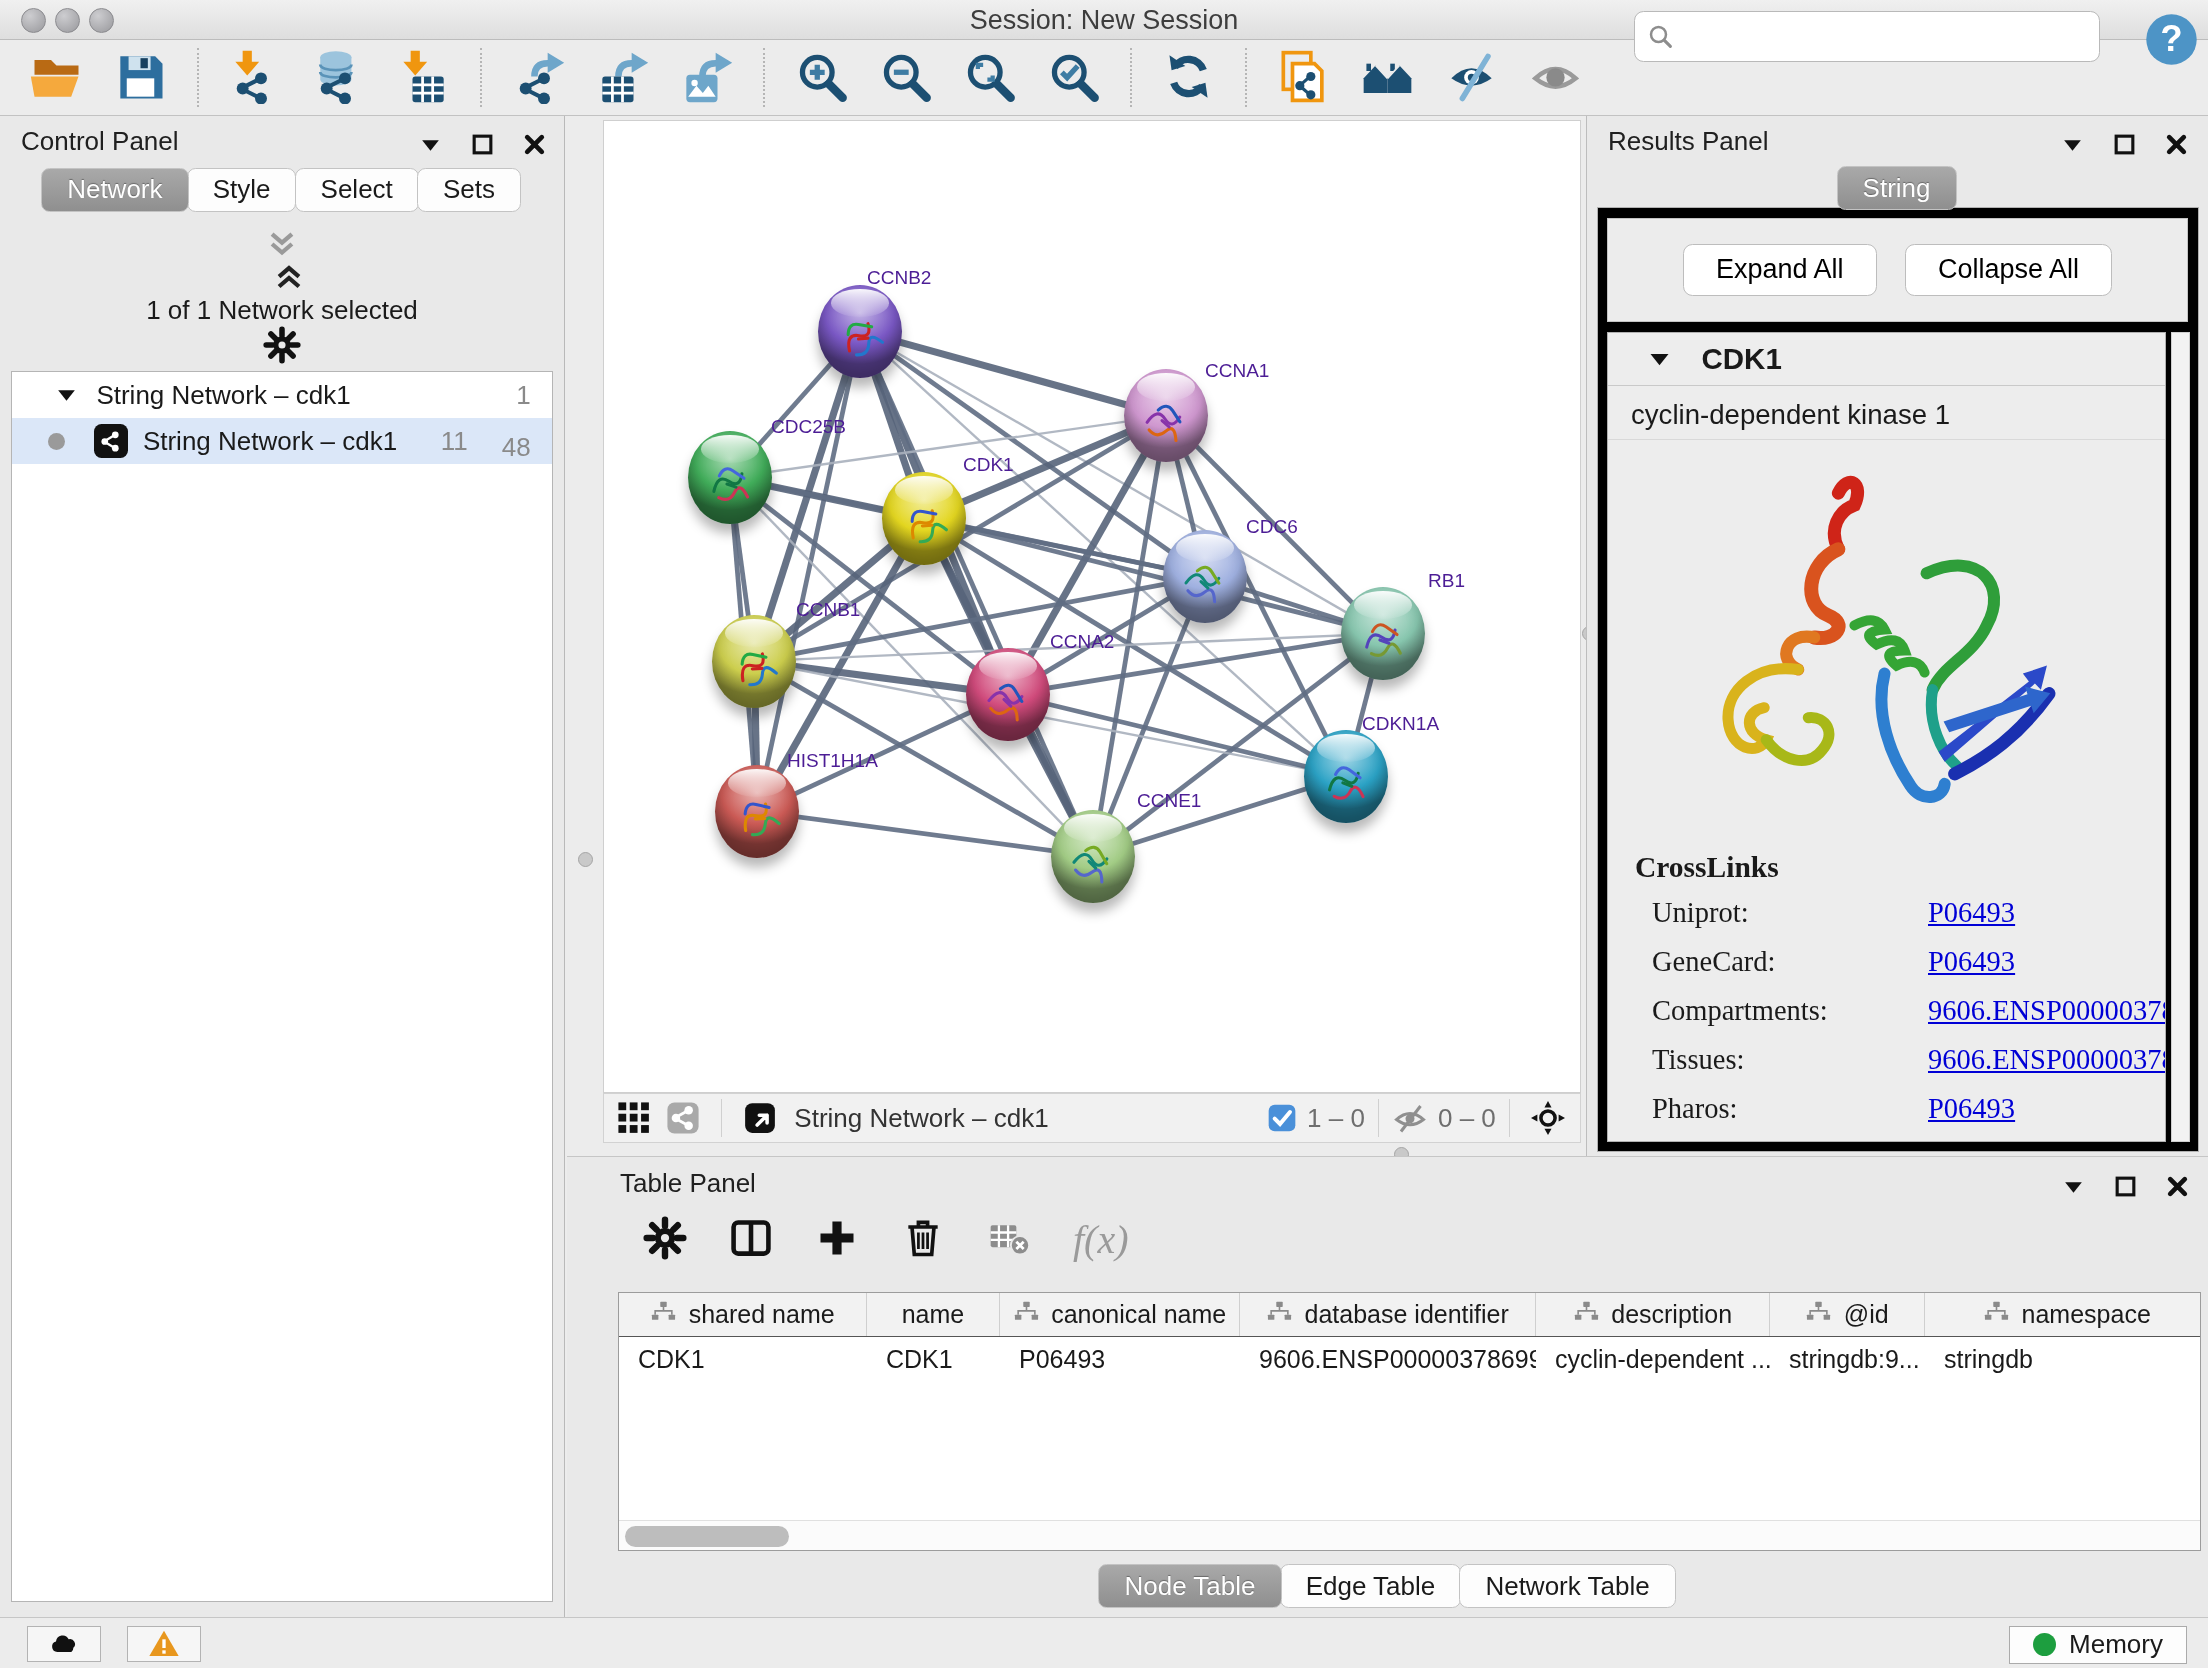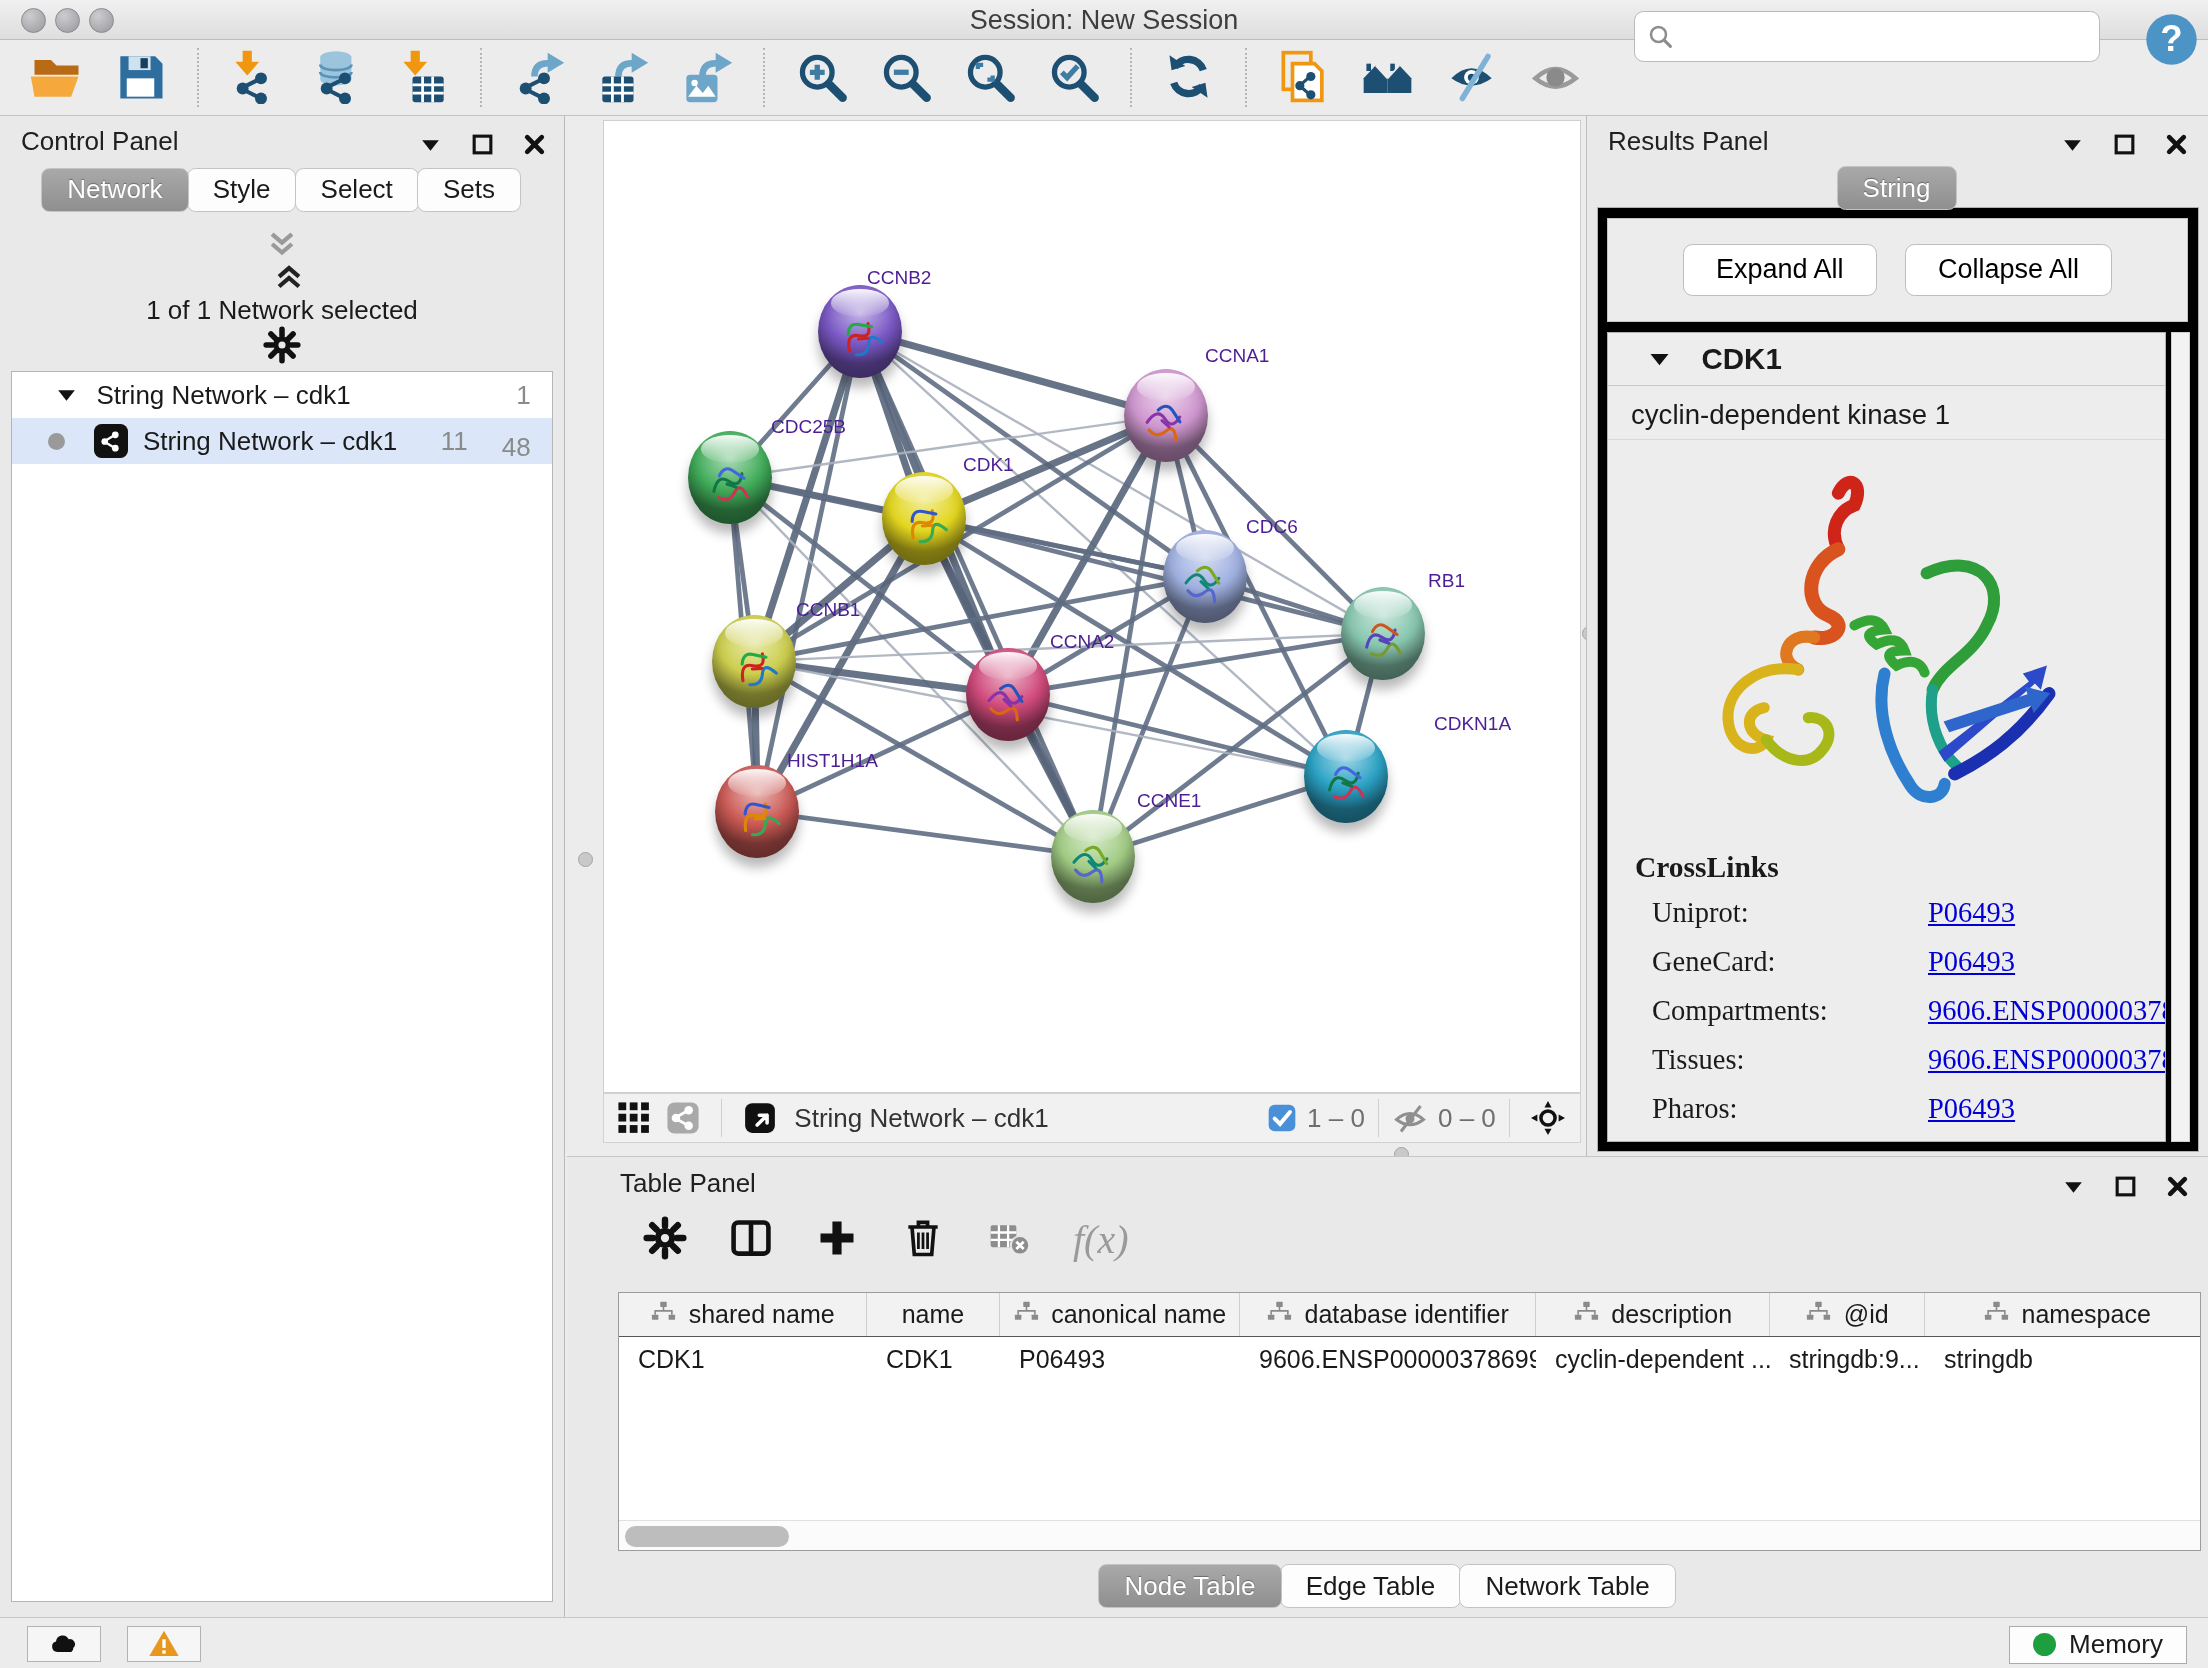--- a/index.html
+++ b/index.html
@@ -456,21 +456,21 @@
         <div class="gloss"></div>
    <svg class="squig" width="49" height="57" viewBox="0 0 40 48" style="transform:translate(-50%,-50%) rotate(12deg)">
      <g fill="none" stroke-width="2.6" stroke-linecap="round">
        <path d="M5 30 q6 -14 14 -6 t12 -4" stroke="#8833aa"></path>
        <path d="M8 36 q8 6 14 -2 t10 6" stroke="#dd6611"></path>
        <path d="M12 18 q6 -8 12 -2 t8 8" stroke="#2255bb"></path>
        <path d="M17 26 l7 4" stroke="#8833aa"></path>
      </g>
         </svg>
       </div>
-      <div class="net-label" style="left: 601px; top: 224px;">CCNA1</div>
+      <div class="net-label" style="left: 601px; top: 239px;">CCNA1</div>
       <div class="net-node" style="left: 84px; top: 310px; width: 84px; height: 93px; background: radial-gradient(70% 55% at 50% 30%, rgb(170, 218, 181) 0%, rgb(65, 173, 90) 60%, rgb(40, 107, 56) 100%); box-shadow: rgba(0, 0, 0, 0.28) 0px 9.5px 11.4px, rgba(0, 0, 0, 0.22) 0px -9.5px 17px inset;">
         <div class="gloss"></div>
    <svg class="squig" width="49" height="57" viewBox="0 0 40 48" style="transform:translate(-50%,-50%) rotate(-11deg)">
      <g fill="none" stroke-width="2.6" stroke-linecap="round">
        <path d="M5 30 q6 -14 14 -6 t12 -4" stroke="#117744"></path>
        <path d="M8 36 q8 6 14 -2 t10 6" stroke="#cc3355"></path>
        <path d="M12 18 q6 -8 12 -2 t8 8" stroke="#4466dd"></path>
        <path d="M17 26 l7 4" stroke="#117744"></path>
      </g>
         </svg>
@@ -540,21 +540,21 @@
         <div class="gloss"></div>
    <svg class="squig" width="49" height="57" viewBox="0 0 40 48" style="transform:translate(-50%,-50%) rotate(-9deg)">
      <g fill="none" stroke-width="2.6" stroke-linecap="round">
        <path d="M5 30 q6 -14 14 -6 t12 -4" stroke="#117744"></path>
        <path d="M8 36 q8 6 14 -2 t10 6" stroke="#cc3355"></path>
        <path d="M12 18 q6 -8 12 -2 t8 8" stroke="#4466dd"></path>
        <path d="M17 26 l7 4" stroke="#117744"></path>
      </g>
         </svg>
       </div>
-      <div class="net-label" style="left: 830px; top: 592px;">CDKN1A</div>
+      <div class="net-label" style="left: 758px; top: 592px;">CDKN1A</div>
       <div class="net-node" style="left: 111px; top: 644px; width: 84px; height: 93px; background: radial-gradient(70% 55% at 50% 30%, rgb(232, 181, 179) 0%, rgb(203, 90, 85) 60%, rgb(126, 56, 53) 100%); box-shadow: rgba(0, 0, 0, 0.28) 0px 9.5px 11.4px, rgba(0, 0, 0, 0.22) 0px -9.5px 17px inset;">
         <div class="gloss"></div>
    <svg class="squig" width="49" height="57" viewBox="0 0 40 48" style="transform:translate(-50%,-50%) rotate(-32deg)">
      <g fill="none" stroke-width="2.6" stroke-linecap="round">
        <path d="M5 30 q6 -14 14 -6 t12 -4" stroke="#dd8800"></path>
        <path d="M8 36 q8 6 14 -2 t10 6" stroke="#33aa55"></path>
        <path d="M12 18 q6 -8 12 -2 t8 8" stroke="#3355cc"></path>
        <path d="M17 26 l7 4" stroke="#dd8800"></path>
      </g>
         </svg>

